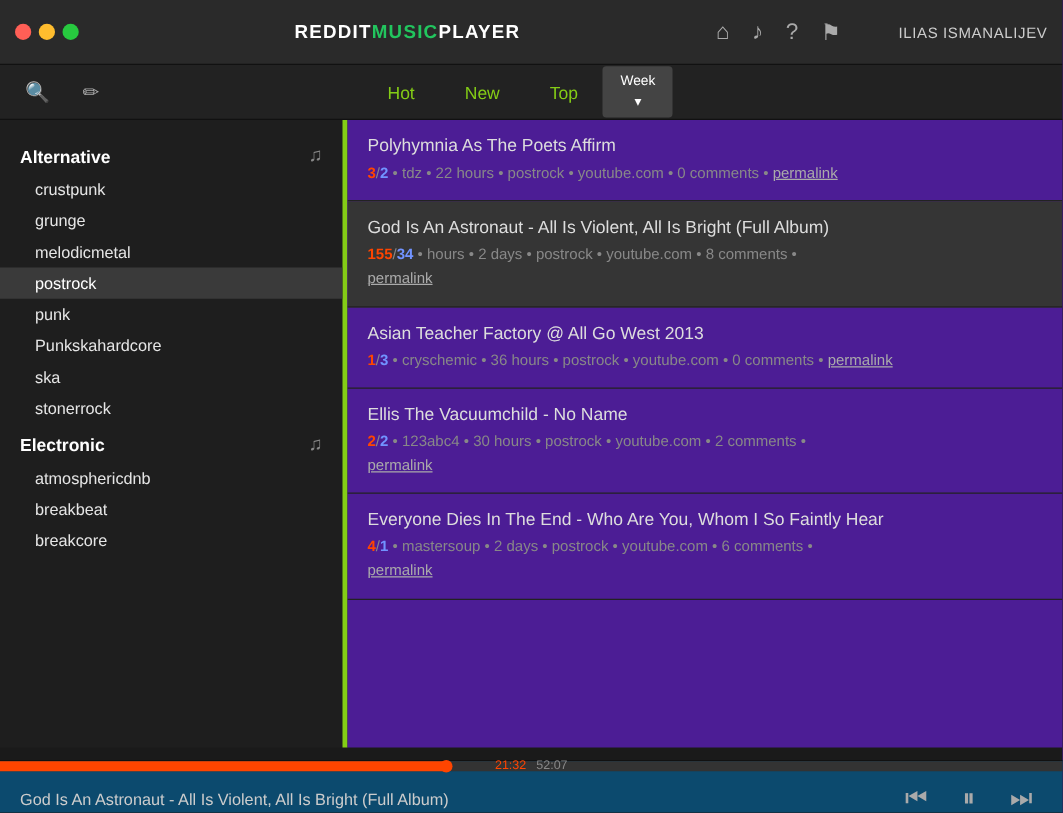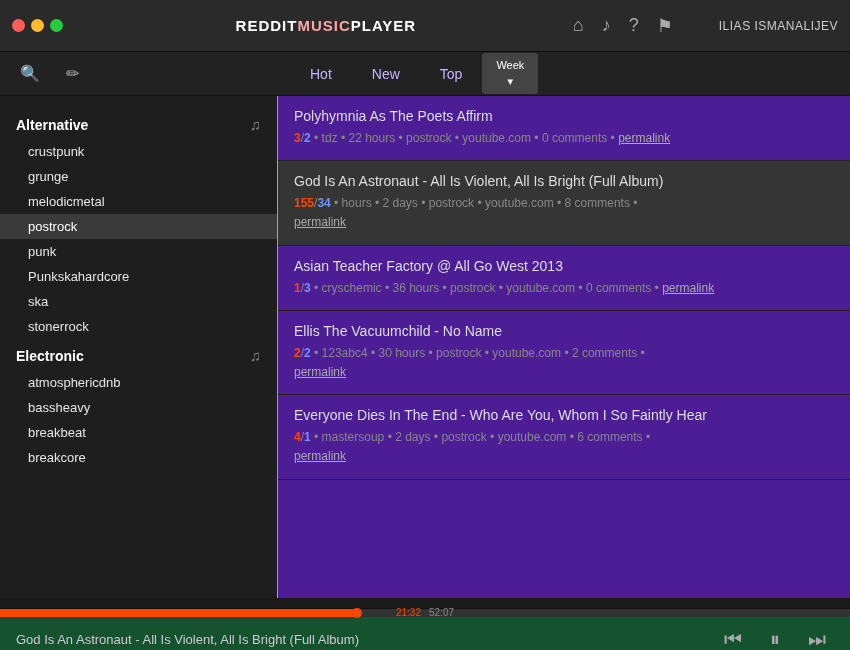--- a/index.html
+++ b/index.html
@@ -81,21 +81,21 @@
       border-radius: 3px;
     }
     .tab-bar {
       display: flex;
       align-items: center;
       gap: 0;
       flex: 1;
     }
     .tab {
       padding: 6px 20px;
-      color: #c4b5fd;
+      color: #84cc16;
       cursor: pointer;
       font-size: 14px;
       border-radius: 3px;
     }
     .tab.active {
       background: #444;
       color: #fff;
       flex-direction: column;
     }
     .week-tab {
@@ -114,21 +114,21 @@
     .main {
       display: flex;
       height: calc(650px - 52px - 44px - 52px);
     }
 
     
     .sidebar {
       width: 278px;
       background: #1e1e1e;
       overflow-y: auto;
-      border-right: 1px solid #84cc16;
+      border-right: 4px solid #84cc16;
       padding: 12px 0;
     }
     .sidebar::-webkit-scrollbar { width: 6px; }
     .sidebar::-webkit-scrollbar-track { background: #1a1a1a; }
     .sidebar::-webkit-scrollbar-thumb { background: #444; }
 
     .sidebar-section-header {
       display: flex;
       align-items: center;
       justify-content: space-between;
@@ -184,21 +184,21 @@
       cursor: pointer;
     }
 
     
     .player-bar {
       position: absolute;
       bottom: 0;
       left: 0;
       right: 0;
       height: 42px;
-      background: #14532d;
+      background: #0c4a6e;
       border-top: 1px solid #111;
     }
     .progress-bar-container {
       height: 8px;
       background: #333;
       position: relative;
       cursor: pointer;
     }
     .progress-fill {
       height: 100%;
@@ -261,21 +261,21 @@
 </head>
 <body>
 
 <div class="titlebar">
   <div class="window-controls">
     <div class="wc wc-red"></div>
     <div class="wc wc-yellow"></div>
     <div class="wc wc-green"></div>
   </div>
   <div class="app-title">
-    <span>REDDIT</span><span style="color:#fca5a5;">MUSIC</span><span>PLAYER</span>
+    <span>REDDIT</span><span style="color:#22c55e;">MUSIC</span><span>PLAYER</span>
   </div>
   <div class="titlebar-icons">
     <span class="titlebar-icon">⌂</span>
     <span class="titlebar-icon">♪</span>
     <span class="titlebar-icon">?</span>
     <span class="titlebar-icon">⚑</span>
     <span class="user-name">ILIAS ISMANALIJEV</span>
   </div>
 </div>
 
@@ -309,21 +309,20 @@
     <div class="sidebar-item">punk</div>
     <div class="sidebar-item">Punkskahardcore</div>
     <div class="sidebar-item">ska</div>
     <div class="sidebar-item">stonerrock</div>
 
     <div class="sidebar-section-header">
       <span>Electronic</span>
       <span class="sidebar-section-icon">♫</span>
     </div>
     <div class="sidebar-item">atmosphericdnb</div>
-    <div class="sidebar-item">bassheavy</div>
     <div class="sidebar-item">breakbeat</div>
     <div class="sidebar-item">breakcore</div>
   </div>
 
   <div class="content">
 
     <div class="track-item">
       <div class="track-title">Polyhymnia As The Poets Affirm</div>
       <div class="track-meta">
         <span class="score-up">3</span>/<span class="score-down">2</span>

